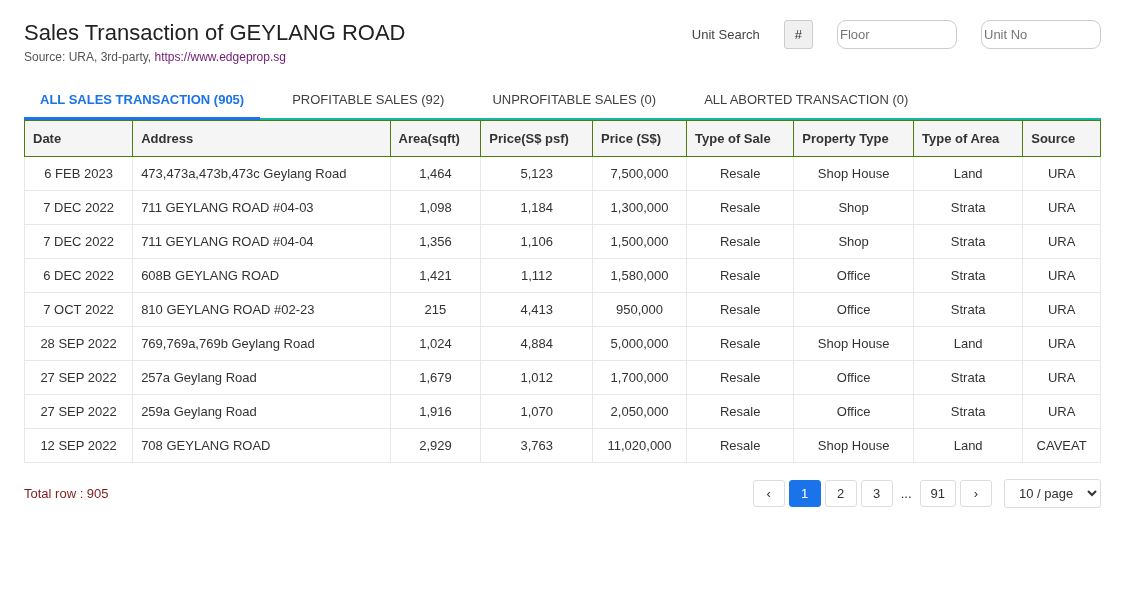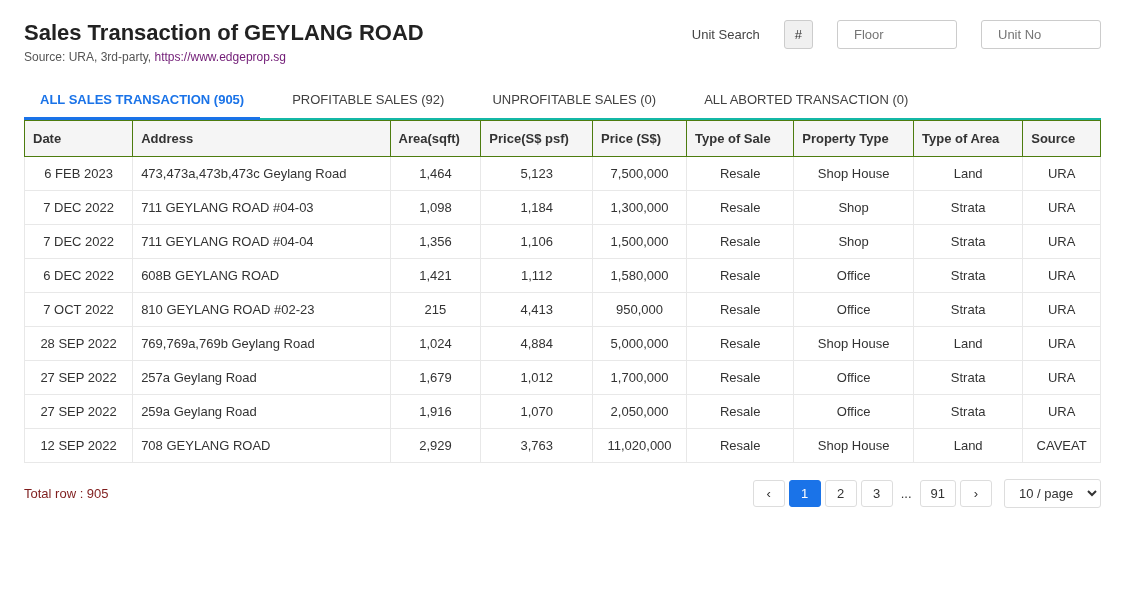--- a/index.html
+++ b/index.html
@@ -1,28 +1,28 @@
 <!DOCTYPE html>
 <html><head>
   <meta charset="utf-8">
   <style>
     * { box-sizing: border-box; margin: 0; padding: 0; }
     body { font-family: Arial, sans-serif; font-size: 13px; background: #fff; color: #333; }
 
     .page-wrapper { padding: 20px 24px; max-width: 1125px; margin: 0 auto; }
 
     .header-row { display: flex; align-items: flex-start; justify-content: space-between; margin-bottom: 6px; }
-    .title { font-size: 22px; font-weight: 700; color: #222; }
+    .title { font-size: 22px; font-weight: 400; color: #222; }
     .source-line { font-size: 12px; color: #555; margin-top: 4px; }
     .source-line a { color: #701a75; text-decoration: none; }
 
     .unit-search { display: flex; align-items: center; gap: 24px; }
     .unit-search-label { font-size: 13px; color: #444; }
     .hash-box { background: #f0f0f0; border: 1px solid #ccc; padding: 6px 10px; font-size: 13px; color: #333; border-radius: 3px; }
-    .unit-search input { border: 1px solid #ccc; padding: 6px 16px; font-size: 13px; border-radius: 3px; outline: none; width: 120px; color: #999; }
+    .unit-search input { border: 1px solid #ccc; padding: 6px 2px; font-size: 13px; border-radius: 9px; outline: none; width: 120px; color: #999; }
 
     .tabs { display: flex; gap: 16px; border-bottom: 2px solid #14b8a6; margin-top: 18px; }
     .tab { padding: 10px 16px; font-size: 13px; cursor: pointer; color: #404040; border-bottom: 3px solid transparent; margin-bottom: -2px; white-space: nowrap; }
     .tab.active { color: #1a73e8; border-bottom: 3px solid #1a73e8; font-weight: 600; }
 
     table { width: 100%; border-collapse: collapse; font-size: 13px; }
     thead th { background: #f5f5f5; padding: 10px 8px; text-align: left; font-weight: 600; color: #333; border: 1px solid #4d7c0f; }
     tbody td { padding: 9px 8px; text-align: center; border: 1px solid #e8e8e8; color: #333; }
 
     .footer-row { display: flex; align-items: center; justify-content: space-between; margin-top: 16px; }

